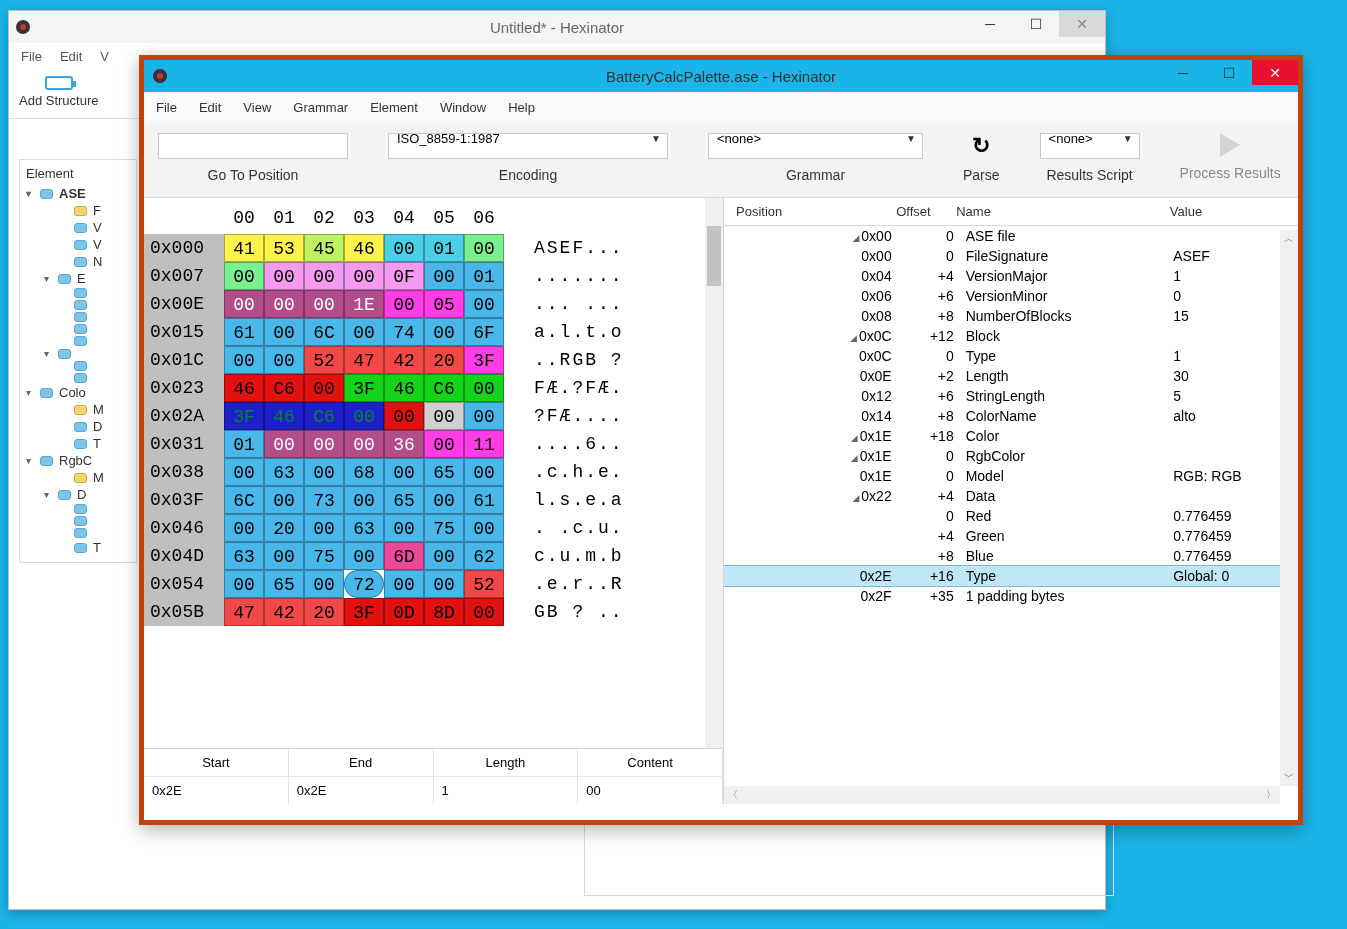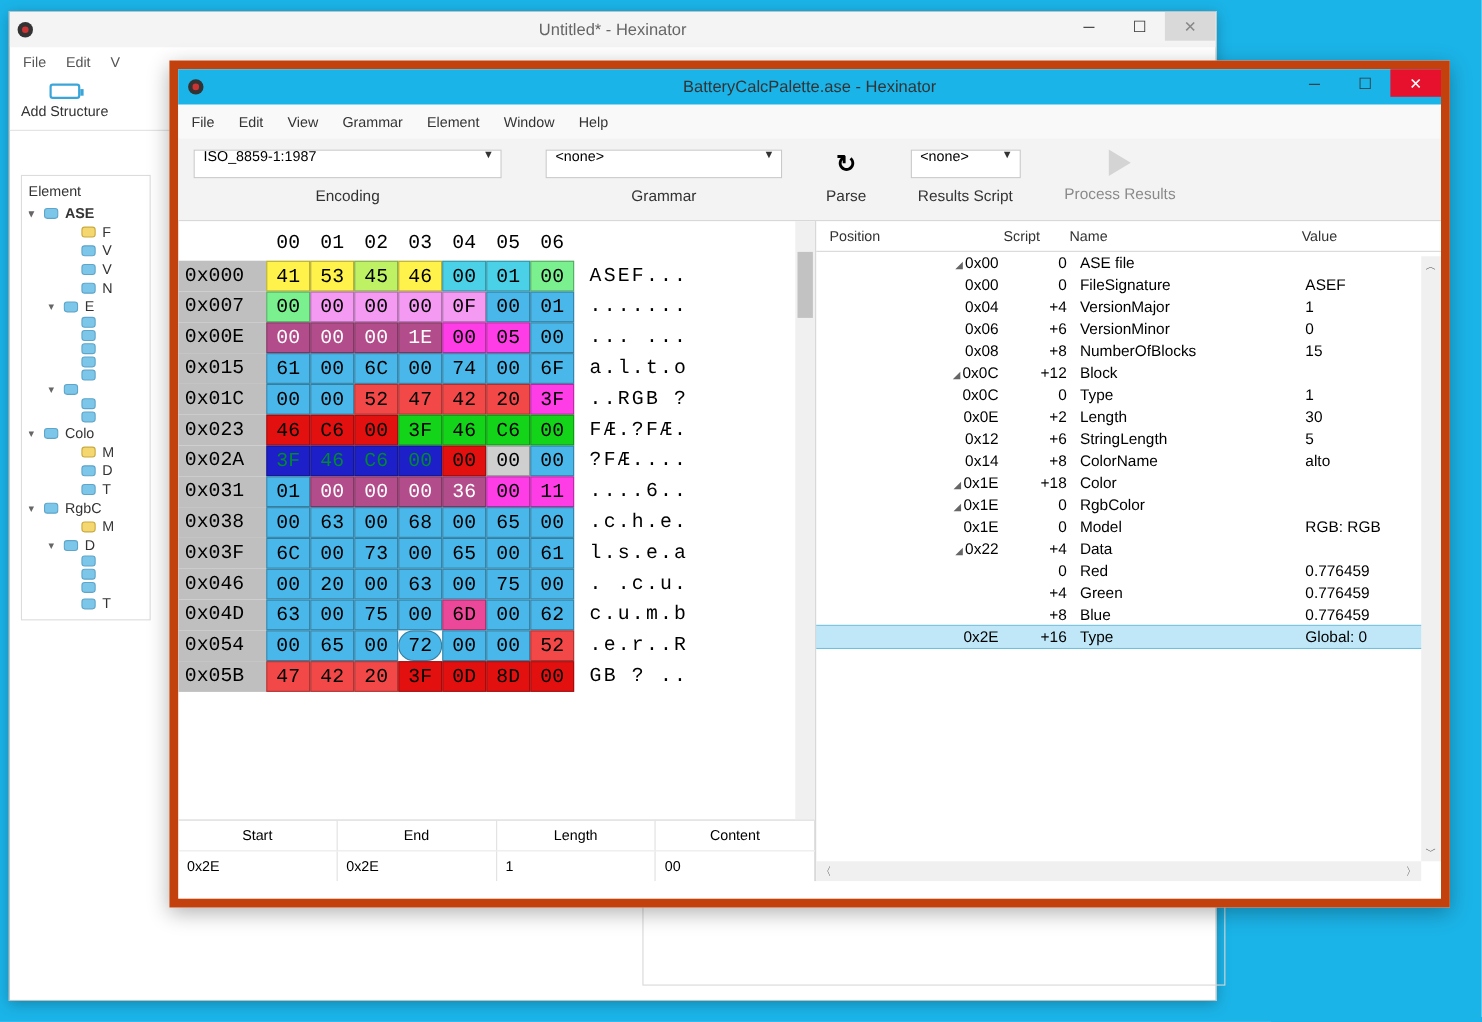--- a/index.html
+++ b/index.html
@@ -33,22 +33,22 @@
 .tree-indent1 { padding-left: 18px; }
 .tree-indent2 { padding-left: 34px; }
 .caret { width: 8px; display: inline-block; color: #666; font-size: 10px; }
 .blob { width: 13px; height: 10px; border-radius: 3px; background: #7cc6e9; border: 1px solid #5fa5c9; }
 .blob.y { background: #f4d76e; border-color: #c9a93e; }
 
 .blank-panel { position:absolute; left:575px; top:810px; width:530px; height:75px; border:1px solid #d8d8d8; }
 
 
 .window-front {
-  position: absolute; left: 154px; top: 55px; width: 1164px; height: 770px;
-  background: #fff; border: 8px solid #c2410c; box-shadow: 0 5px 18px rgba(0,0,0,.3);
+  position: absolute; left: 139px; top: 55px; width: 1164px; height: 770px;
+  background: #fff; border: 5px solid #c2410c; box-shadow: 0 5px 18px rgba(0,0,0,.3);
 }
 .titlebar-front {
   height: 32px; background: #1bb4e8; display: flex; align-items: center; position: relative; color: #000;
 }
 .titlebar-front .app-icon { margin: 0 8px; }
 .titlebar-front .title { position:absolute; left:50%; transform:translateX(-50%); font-size: 15px; color: #333; }
 .titlebar-front .win-controls .win-btn { height: 25px; width: 46px; }
 .win-btn.close-active { background: #e8112d; color: #fff; }
 
 .menus { display: flex; gap: 22px; padding: 8px 12px; background: #f9f9f9; }
@@ -71,21 +71,21 @@
 .hex-scroll { flex: 1; overflow: hidden; position: relative; }
 .hex-scrollbar { position: absolute; right: 0; top: 0; width: 18px; height: 100%; background: #f0f0f0; }
 .hex-scrollbar .thumb { position: absolute; top: 28px; left: 2px; width: 14px; height: 60px; background: #c2c2c2; }
 .hex-head { display: flex; font-family: "Courier New", monospace; font-size: 18px; padding: 10px 0 6px; }
 .hex-head .addr-col { width: 80px; }
 .hex-head .col { width: 40px; text-align: center; }
 
 .hex-row { display: flex; font-family: "Courier New", monospace; font-size: 18px; line-height: 28px; height: 28px; }
 .addr-cell { width: 80px; background: #bfbfbf; padding-left: 6px; color: #000; }
 .byte-cell { width: 40px; text-align: center; border: 1px solid rgba(0,0,0,.3); background: #3fb1e5; color: #000; }
-.ascii-col { width: 115px; padding-left: 14px; white-space: pre; color: #000; letter-spacing: 2px; }
+.ascii-col { width: 115px; padding-left: 30px; white-space: pre; color: #000; letter-spacing: 2px; }
 
 .sel-bar { border-top: 1px solid #d4d4d4; }
 .sel-head { display: flex; }
 .sel-head div, .sel-row div { flex: 1; padding: 6px 8px; border-right: 1px solid #e0e0e0; }
 .sel-row { display:flex; border-top: 1px solid #e8e8e8; }
 
 
 .results-panel { flex: 1; display: flex; flex-direction: column; position: relative; }
 .res-head { display: flex; border-bottom: 1px solid #d8d8d8; padding: 6px 8px 6px 12px; font-size: 13px; color: #333; }
 .res-head .c-pos { flex: 1.2; } .res-head .c-off { width: 60px; } .res-head .c-name { flex: 1.6; } .res-head .c-val { flex: 0.9; }
@@ -282,20 +282,24 @@
       <span>File</span>
       <span>Edit</span>
       <span>View</span>
       <span>Grammar</span>
       <span>Element</span>
       <span>Window</span>
       <span>Help</span>
     </div>
 
   <div class="toolbar-front">
+    <div class="tool-col">
+      <input class="text-input" style="">
+      <span class="label">Go To Position</span>
+    </div>
     <div class="tool-col">
       <div class="dropdown" style="width:280px">
         <span>ISO_8859-1:1987</span>
         <span class="arr">▼</span>
       </div>
       <span class="label">Encoding</span>
     </div>
     <div class="tool-col">
       <div class="dropdown" style="width:215px">
         <span>&lt;none&gt;</span>
@@ -508,21 +512,21 @@
             <div>0x2E</div>
             <div>1</div>
             <div>00</div>
           </div>
       </div>
     </div>
 
     <div class="results-panel">
       <div class="res-head">
         <div class="c-pos">Position</div>
-        <div class="c-off">Script</div>
+        <div class="c-off">Offset</div>
         <div class="c-name">Name</div>
         <div class="c-val">Value</div>
       </div>
       <div class="res-body" id="res-body">
           <div class="res-row">
             <div class="c-pos" style="padding-right:8px"><span class="tri">◢</span>0x00</div>
             <div class="c-off">0</div>
             <div class="c-name">ASE file</div>
             <div class="c-val"></div>
           </div>
@@ -621,20 +625,26 @@
             <div class="c-off">+8</div>
             <div class="c-name">Blue</div>
             <div class="c-val">0.776459</div>
           </div>
           <div class="res-row sel">
             <div class="c-pos" style="padding-right:8px">0x2E</div>
             <div class="c-off">+16</div>
             <div class="c-name">Type</div>
             <div class="c-val">Global: 0</div>
           </div>
+          <div class="res-row">
+            <div class="c-pos" style="padding-right:8px">0x2F</div>
+            <div class="c-off">+35</div>
+            <div class="c-name">1 padding bytes</div>
+            <div class="c-val"></div>
+          </div>
         </div>
       <div class="res-scroll-v">
         <div class="arrow">︿</div>
         <div class="arrow" style="position:absolute;bottom:0;width:100%">﹀</div>
       </div>
       <div class="res-scroll-h">
         <span class="arr">〈</span>
         <span class="arr">〉</span>
       </div>
     </div>

